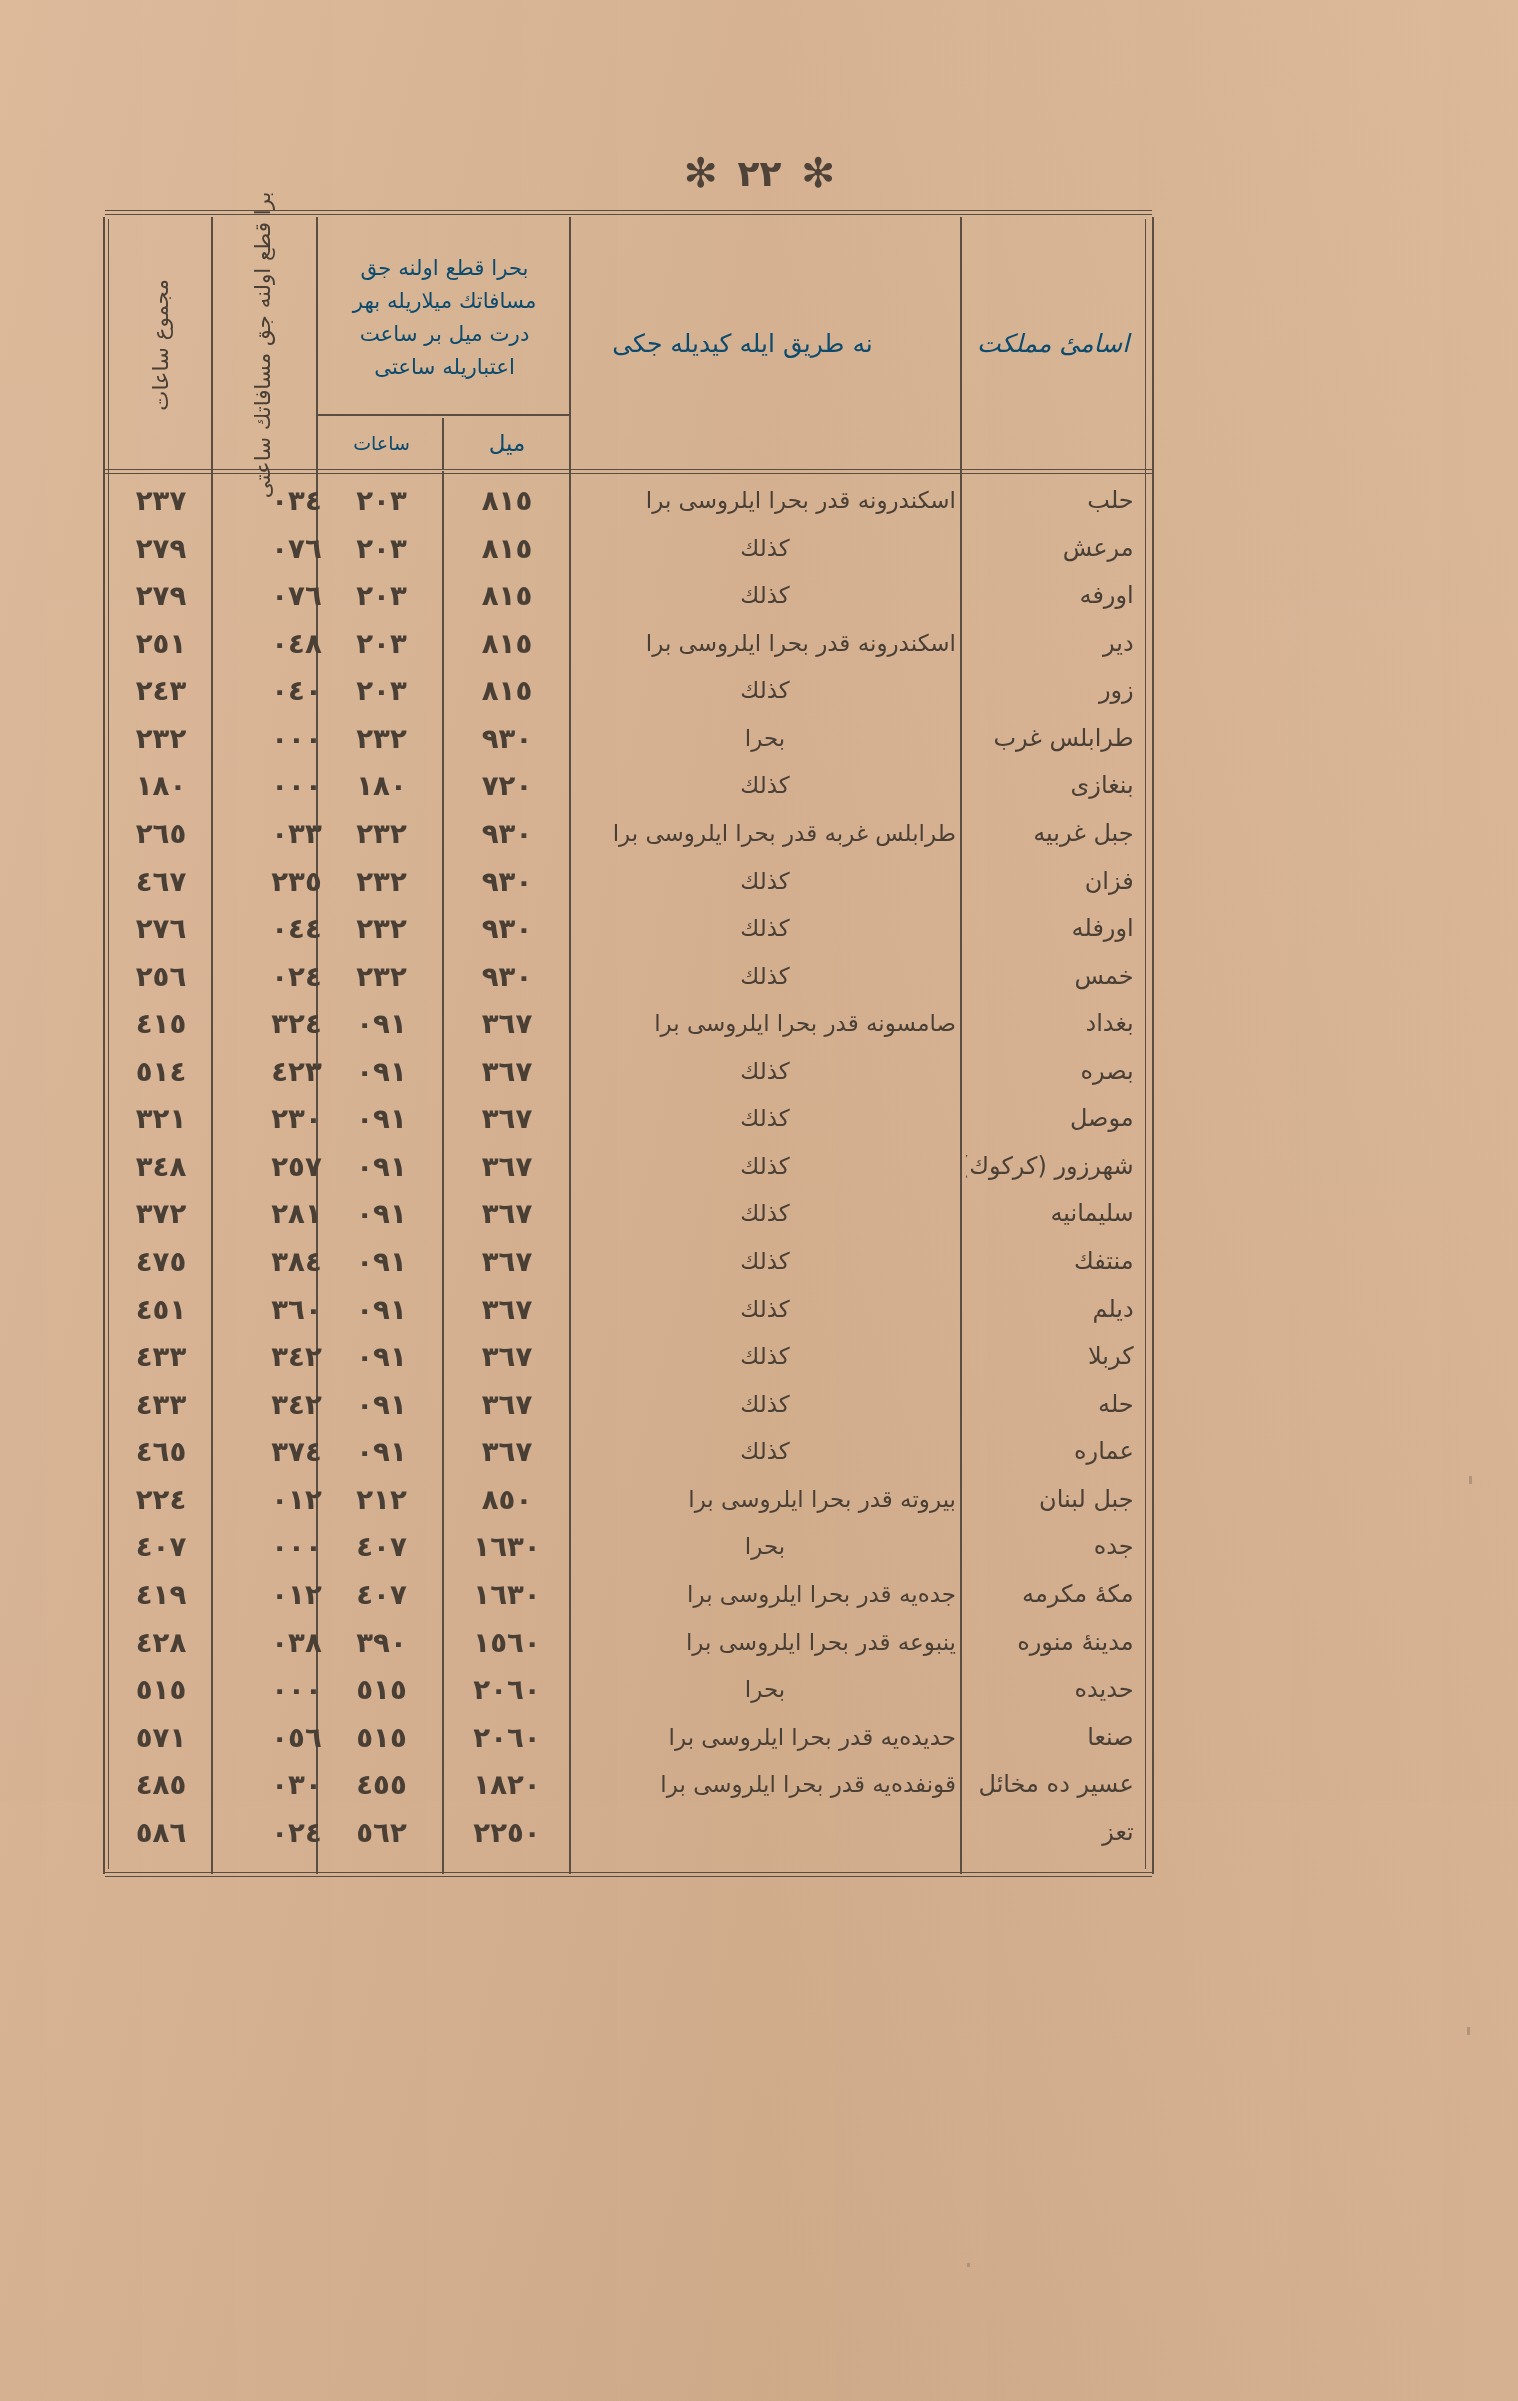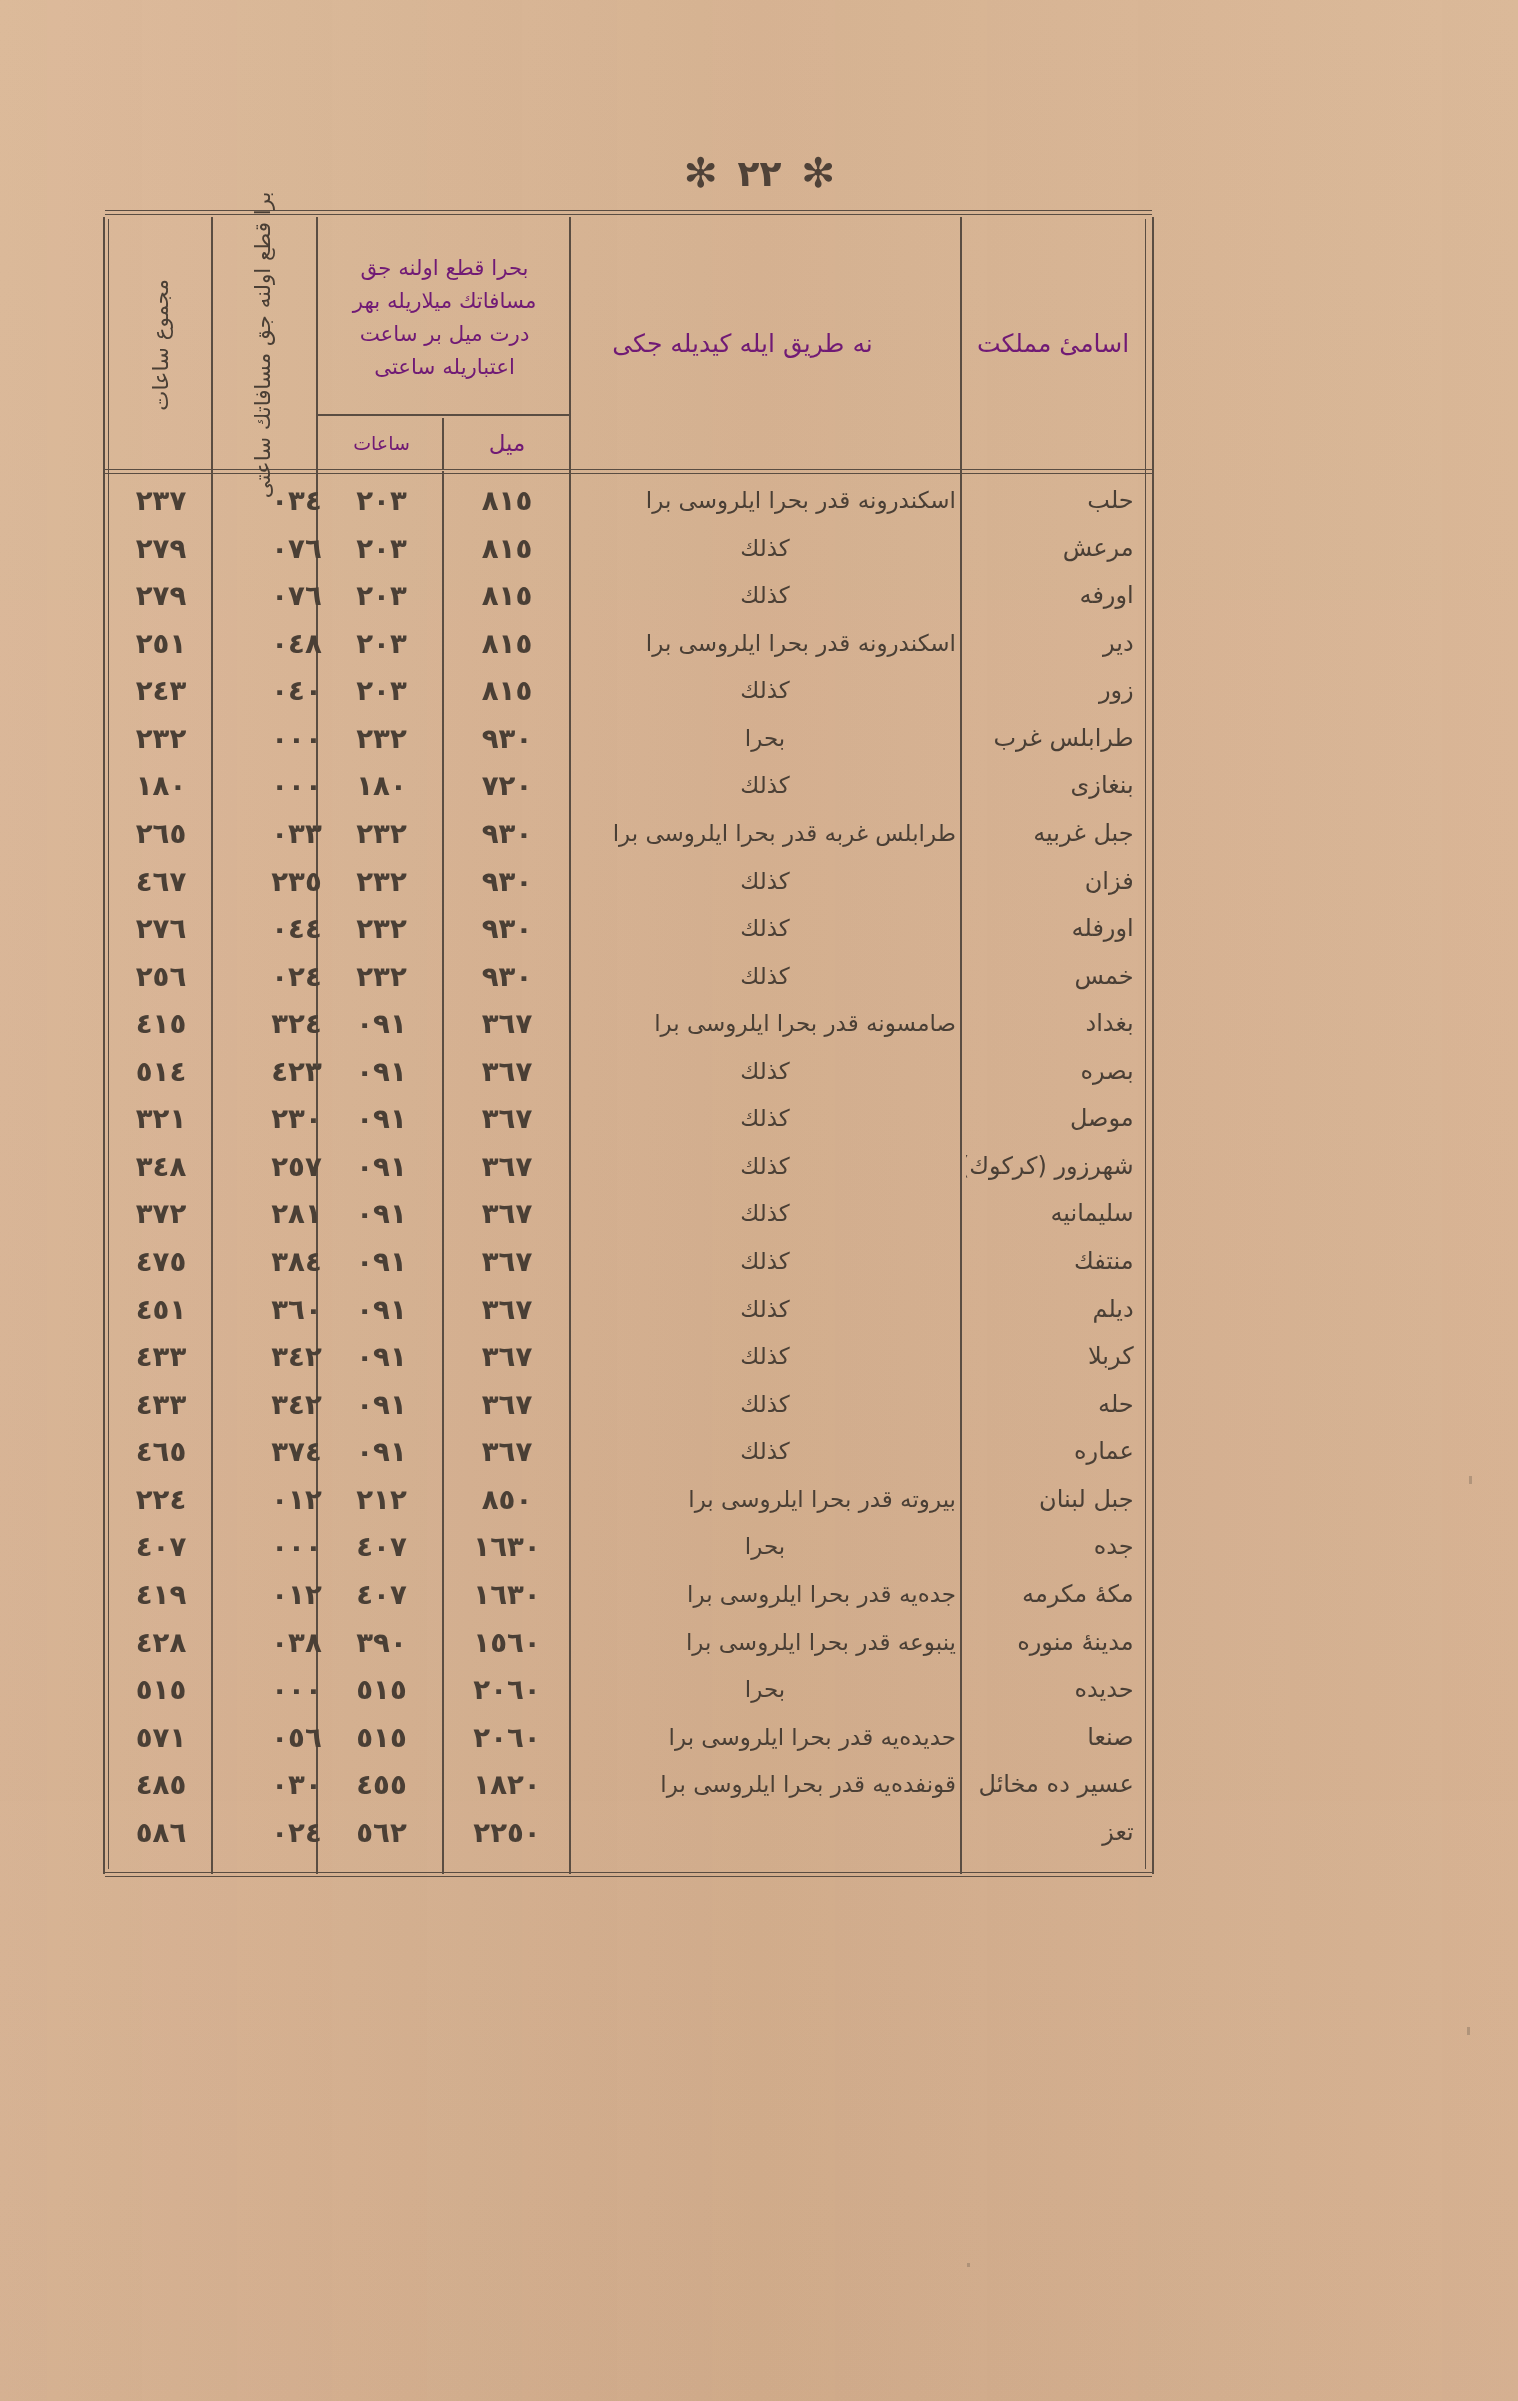--- a/index.html
+++ b/index.html
@@ -27,23 +27,23 @@
     border-top: 1.8px solid #5a4d42; border-bottom: 1.8px solid #5a4d42; box-sizing: border-box;
   }
   .top-rule { top: 210px; }
   .bottom-rule { top: 1872px; }
   .head-rule { top: 469px; }
   .vline { position: absolute; width: 1.8px; background: #5a4d42; top: 217px; height: 1657px; }
   .sub-vline { position: absolute; width: 1.8px; background: #5a4d42; top: 418px; height: 52px; }
   .sub-hline { position: absolute; height: 1.8px; background: #5a4d42; top: 414px; left: 318px; width: 253px; }
   .hdr {
     position: absolute; display: flex; align-items: center; justify-content: center;
-    text-align: center; direction: rtl; color: #701a75;
-  }
-  .hdr-country { left: 962px; top: 219px; width: 182px; height: 249px; font-size: 25px; }
+    text-align: center; direction: rtl; color: #0c4a6e;
+  }
+  .hdr-country { left: 962px; top: 219px; width: 182px; height: 249px; font-size: 25px; font-style: italic; }
   .hdr-route   { left: 571px; top: 219px; width: 343px; height: 249px; font-size: 25px; }
   .hdr-sea     { left: 320px; top: 222px; width: 249px; height: 190px; font-size: 21.3px; line-height: 1.55; }
   .hdr-miles   { left: 445px; top: 418px; width: 124px; height: 50px; font-size: 23px; }
   .hdr-hours   { left: 320px; top: 418px; width: 123px; height: 50px; font-size: 19px; }
   .hdr-land, .hdr-total {
     position: absolute; display: flex; align-items: center; justify-content: center;
     direction: rtl; font-size: 21.3px; line-height: 1.4;
   }
   .hdr-land  { left: 213px; top: 222px; width: 101px; height: 245px; }
   .hdr-total { left: 112px; top: 222px; width: 98px; height: 245px; }

